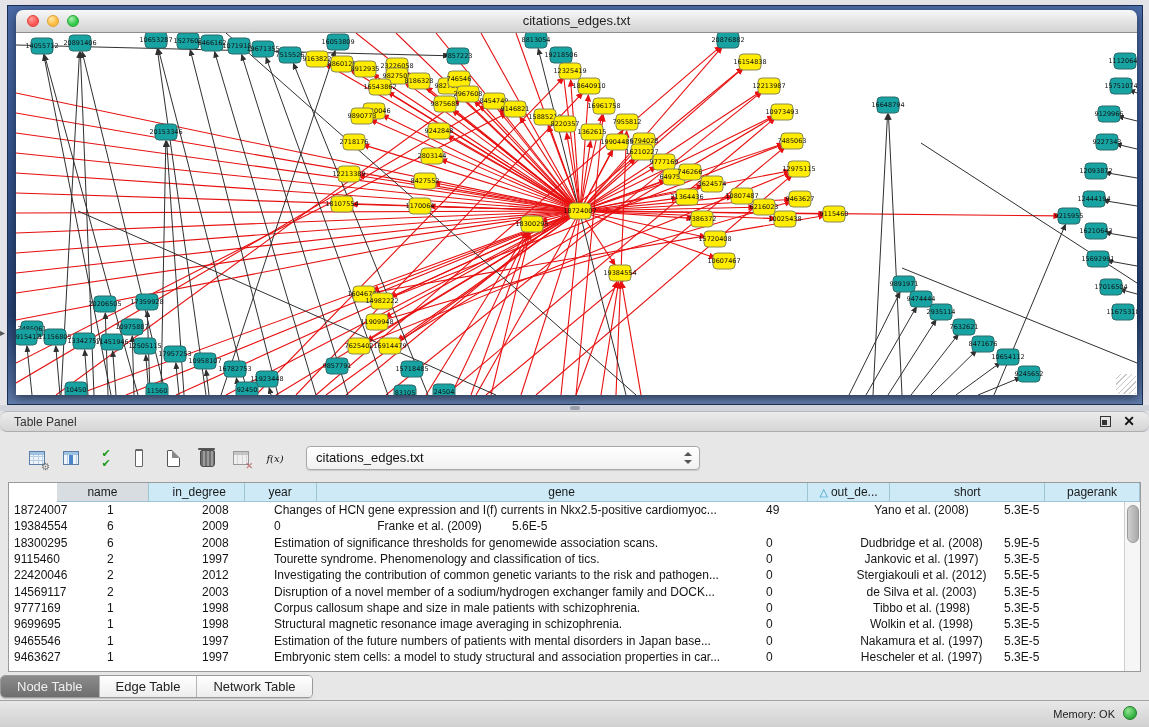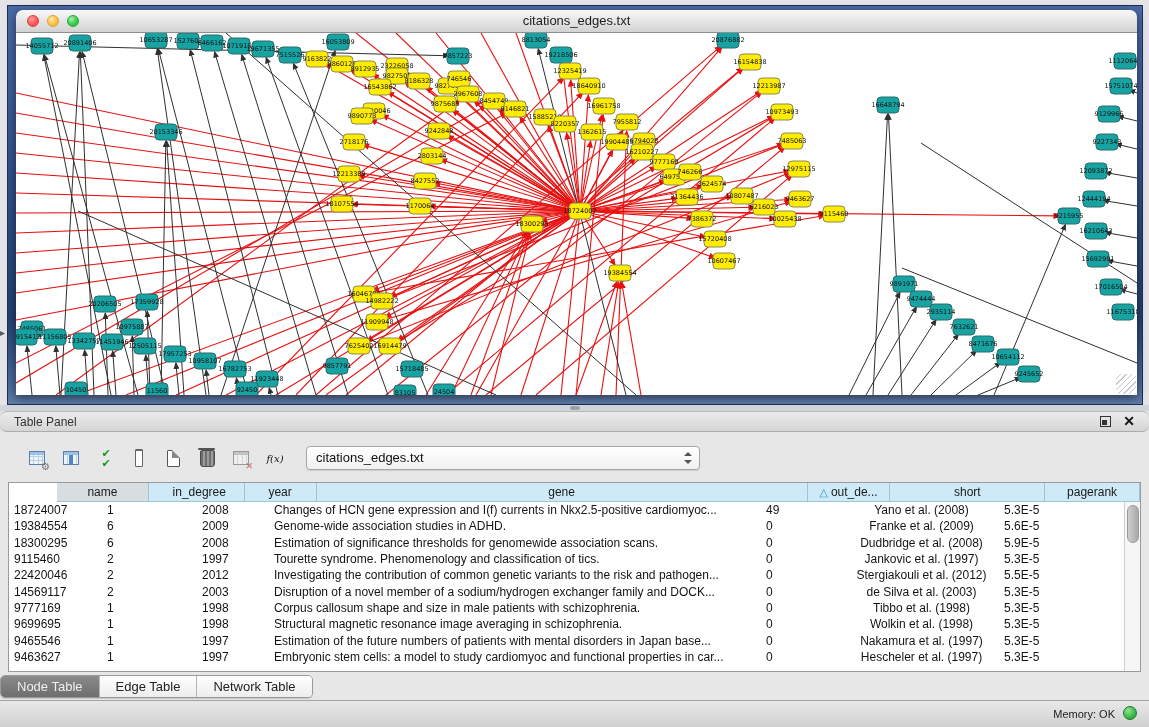--- a/index.html
+++ b/index.html
@@ -577,21 +577,20 @@
             <div class="td c2">2008</div>
             <div class="td c3">Changes of HCN gene expression and I(f) currents in Nkx2.5-positive cardiomyoc...</div>
             <div class="td c4">49</div>
             <div class="td c5">Yano et al. (2008)</div>
             <div class="td c6">5.3E-5</div>
           </div>
           <div class="trow">
             <div class="td c0">19384554</div>
             <div class="td c1">6</div>
             <div class="td c2">2009</div>
-            <div class="td c3">Genome-wide association studies in ADHD.</div>
             <div class="td c4">0</div>
             <div class="td c5">Franke et al. (2009)</div>
             <div class="td c6">5.6E-5</div>
           </div>
           <div class="trow">
             <div class="td c0">18300295</div>
             <div class="td c1">6</div>
             <div class="td c2">2008</div>
             <div class="td c3">Estimation of significance thresholds for genomewide association scans.</div>
             <div class="td c4">0</div>
@@ -649,21 +648,21 @@
             <div class="td c2">1997</div>
             <div class="td c3">Estimation of the future numbers of patients with mental disorders in Japan base...</div>
             <div class="td c4">0</div>
             <div class="td c5">Nakamura et al. (1997)</div>
             <div class="td c6">5.3E-5</div>
           </div>
           <div class="trow">
             <div class="td c0">9463627</div>
             <div class="td c1">1</div>
             <div class="td c2">1997</div>
-            <div class="td c3">Embryonic stem cells: a model to study cardiomyoc and functional properties in car...</div>
+            <div class="td c3">Embryonic stem cells: a model to study structural and association properties in car...</div>
             <div class="td c4">0</div>
             <div class="td c5">Hescheler et al. (1997)</div>
             <div class="td c6">5.3E-5</div>
           </div>
         </div>
       <div class="vscroll">
           <div class="vthumb"></div>
         </div>
     </div>
   </div>

